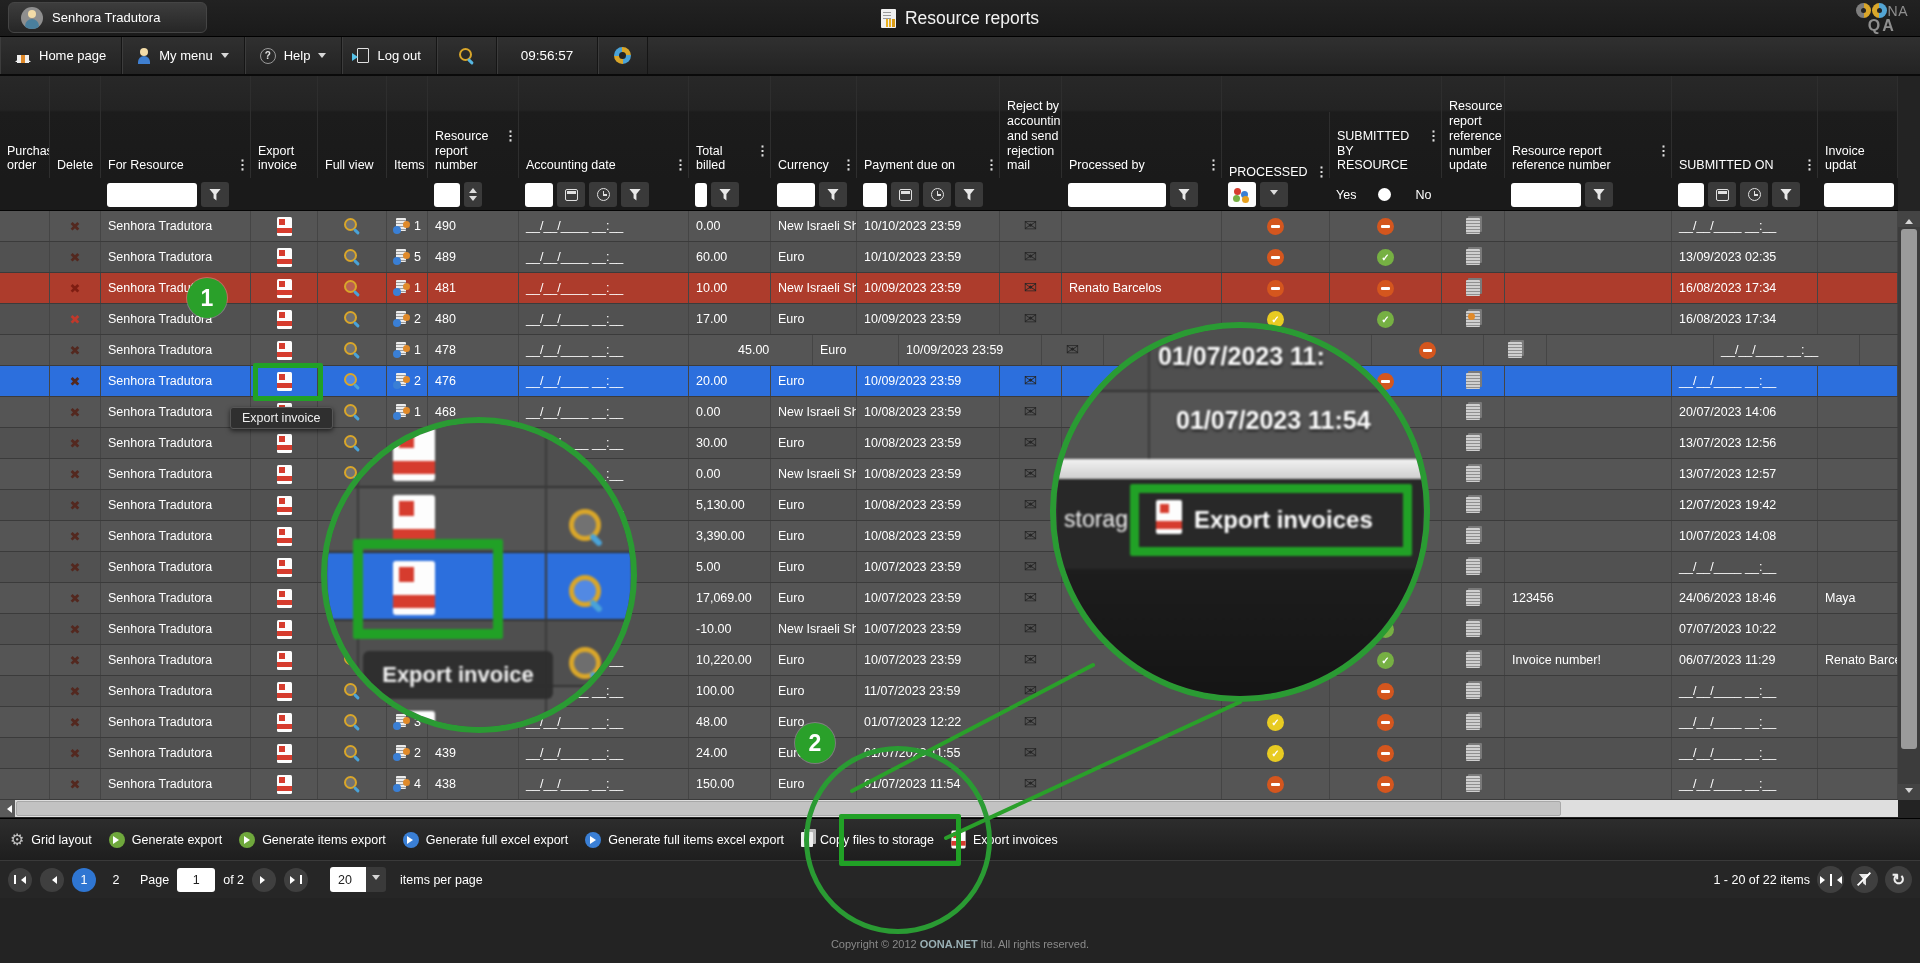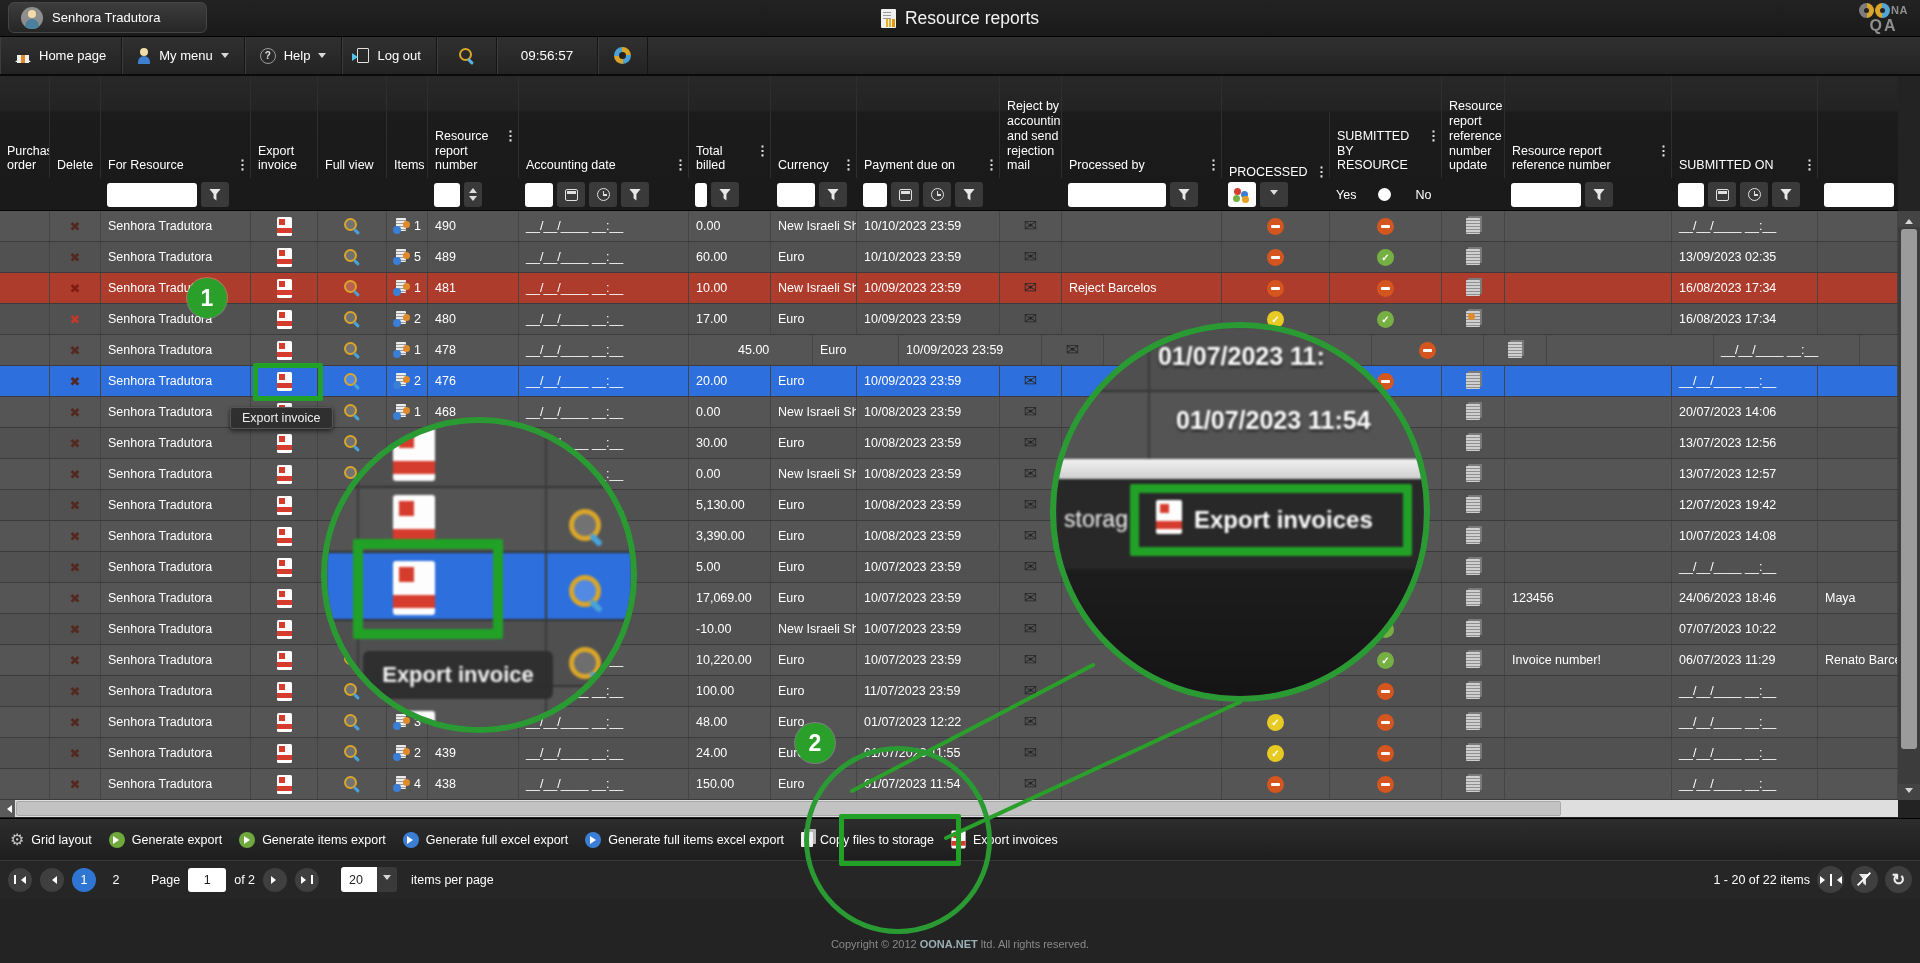--- a/index.html
+++ b/index.html
@@ -19,21 +19,21 @@
      background:repeating-linear-gradient(180deg,#9a9a9a 0 1px,transparent 1px 3px); }
   .repicon::after { content:""; position:absolute; right:1px; bottom:1px; width:9px; height:8px;
      background:linear-gradient(90deg,#e8b021 0 2px,transparent 2px 3px,#e8b021 3px 5px,transparent 5px 6px,#d99a14 6px 9px);
      background-size:9px 8px; }
   .logo { position:absolute; right:12px; top:3px; display:flex; flex-direction:column; align-items:center; line-height:1; }
   .logo-row { display:flex; align-items:center; gap:1px; }
   .logo-c { width:15px; height:15px; border-radius:50%; position:relative; }
   .logo-c1 { background:linear-gradient(90deg,#7d7d7d 55%,#d9a62a 55%); }
   .logo-c2 { background:linear-gradient(90deg,#d9a62a 45%,#53a5d4 45%); }
   .logo-c::after { content:""; position:absolute; left:5px; top:5px; width:5px; height:5px; border-radius:50%; background:#232323; }
-  .logo-txt { font-size:11px; font-weight:bold; color:#8f8f8f; letter-spacing:.5px; }
+  .logo-txt { font-size:14px; font-weight:normal; color:#8f8f8f; letter-spacing:.5px; }
   .logo-qa { font-size:16px; font-weight:bold; color:#8f8f8f; letter-spacing:2px; }
 
   
   .menubar { position:absolute; left:0; top:36px; width:1920px; height:40px; background:linear-gradient(180deg,#303030,#232323); border-top:1px solid #000; border-bottom:2px solid #0a0a0a; display:flex; align-items:stretch; }
   .mitem { display:flex; align-items:center; gap:8px; padding:0 15px; font-size:13px; border-right:1px solid #151515; box-shadow:inset 1px 0 0 #3c3c3c; cursor:default; }
   .dd { width:0; height:0; border:4px solid transparent; border-top:5px solid #d8d8d8; margin-top:4px; }
   .ic-home { width:16px; height:14px; position:relative; }
   .ic-home::before { content:""; position:absolute; left:0; top:-2px; width:0; height:0; border:8px solid transparent; border-bottom:7px solid #f0f0f0; }
   .ic-home::after { content:""; position:absolute; left:2px; top:6px; width:12px; height:8px; background:linear-gradient(90deg,#f0f0f0 0 4px,#e08a2a 4px 8px,#f0f0f0 8px 12px); }
   .ic-user { width:14px; height:16px; position:relative; }
@@ -324,20 +324,25 @@
           <span class="h-label">Resource report reference number</span>
           <span class="kebab">⋮</span>
         </div>
       </div>
       <div class="h-cell" style="width: 146px;">
         <div class="h-inner">
           <span class="h-label">SUBMITTED ON</span>
           <span class="kebab">⋮</span>
         </div>
       </div>
+      <div class="h-cell" style="flex: 1 1 0%;">
+        <div class="h-inner">
+          <span class="h-label">Invoice updat</span>
+        </div>
+      </div>
     </div>
   <div class="gfilter" id="gfilter">
       <div class="f-cell" style="width: 50px;"></div>
       <div class="f-cell" style="width: 51px;"></div>
       <div class="f-cell" style="width: 150px;">
         <input class="f-input" style="width: 90px;">
         <button class="f-btn">
           <span class="funnel"></span>
         </button>
       </div>
@@ -544,21 +549,21 @@
           <span>1</span>
         </div>
         <div class="g-cell" style="width: 91px;">481</div>
         <div class="g-cell" style="width: 170px;">__/__/____ __:__</div>
         <div class="g-cell" style="width: 82px;">10.00</div>
         <div class="g-cell" style="width: 86px;">New Israeli Sh...</div>
         <div class="g-cell" style="width: 143px;">10/09/2023 23:59</div>
         <div class="g-cell c-center" style="width: 62px;">
           <span class="env">✉</span>
         </div>
-        <div class="g-cell" style="width: 160px;">Reject Barcelos</div>
+        <div class="g-cell" style="width: 160px;">Renato Barcelos</div>
         <div class="g-cell c-center" style="width: 108px;">
           <span class="st st-o"></span>
         </div>
         <div class="g-cell c-center" style="width: 112px;">
           <span class="st st-o"></span>
         </div>
         <div class="g-cell c-center" style="width: 63px;">
           <span class="docst"></span>
         </div>
         <div class="g-cell" style="width: 167px;"></div>
@@ -1189,21 +1194,21 @@
 <div class="pager">
   <div class="pg-btn">
       <span class="pg-bar"></span>
       <span class="tri-l"></span>
     </div>
   <div class="pg-btn">
       <span class="tri-l"></span>
     </div>
   <div class="pg-num pg-cur">1</div>
   <div class="pg-num">2</div>
-  <span style="margin-left:15px;">Page</span>
+  <span style="margin-left:4px;">Page</span>
   <input class="pg-input" value="1" style="">
   <span>of 2</span>
   <div class="pg-btn">
       <span class="tri-r"></span>
     </div>
   <div class="pg-btn">
       <span class="tri-r"></span>
       <span class="pg-bar"></span>
     </div>
   <div class="sizebox" style="margin-left:14px;">

